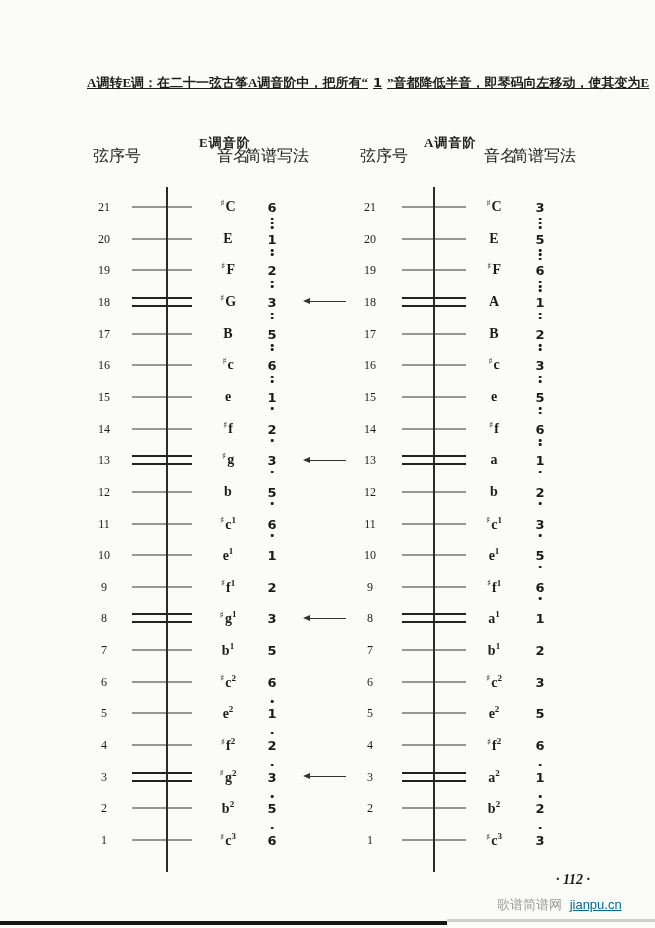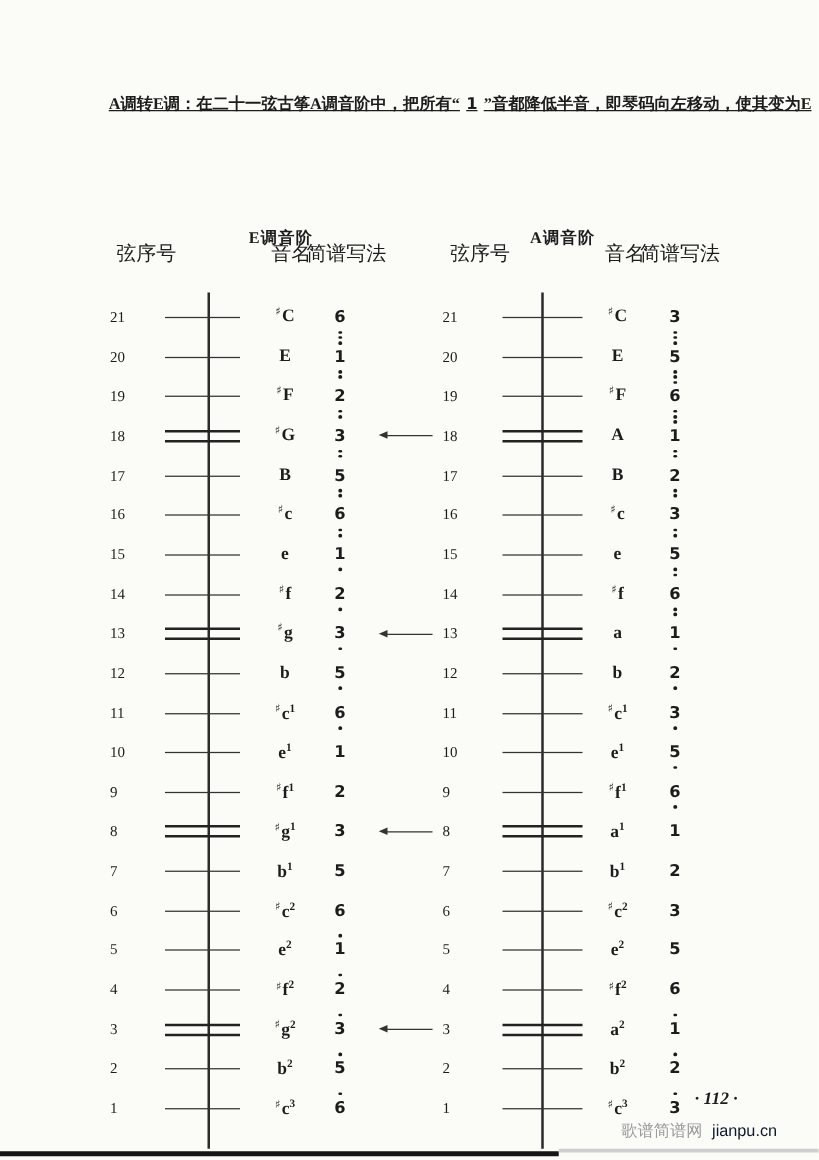--- a/index.html
+++ b/index.html
@@ -13,40 +13,40 @@
   }
 
   
   .paragraph { position:absolute; top:72px; left:60px; width:560px;
     font-size:13px; font-weight:bold; line-height:21px; }
   .par-line { white-space:nowrap; }
   .par-line.indent { padding-left:27px;text-decoration:underline; }
   .seg-num { font-family:"DejaVu Sans", sans-serif; font-weight:bold; margin:0 5px; }
 
   
-  .diagram { position:absolute; top:130px; left:0; width:655px; height:752px;margin-top:47px; }
+  .diagram { position:absolute; top:130px; left:0; width:655px; height:752px; }
   .col-title { position:absolute; top:4px; font-size:13px; font-weight:bold; letter-spacing:1px; }
   .title-e { left:199px; }
   .title-a { left:424px; }
   .subhead { position:absolute; top:16px; font-size:16px; }
   .sh-strno-e { left:93px; }
   .sh-note-e  { left:217px; }
   .sh-nota-e  { left:245px; }
   .sh-strno-a { left:360px; }
   .sh-note-a  { left:484px; }
   .sh-nota-a  { left:512px; }
 
   .rail { position:absolute; top:57px; width:2px; height:685px; background:#2b2b2b; }
   .rail-e { left:166px; }
   .rail-a { left:433px; }
 
   
   .row { position:absolute; left:0; width:655px; height:34px; }
   .row .string-num { position:absolute; top:50%; transform:translateY(-50%);
-    width:32px; text-align:left; font-size:12px; }
+    width:32px; text-align:center; font-size:12px; }
   .row .string-line { position:absolute; top:50%; transform:translateY(-50%);
     height:1px; background:#333; }
   .row .string-line.double { height:6px; background:transparent;
     border-top:2px solid #222; border-bottom:2px solid #222; }
   .row .note { position:absolute; top:50%; transform:translateY(-50%);
     width:56px; text-align:center; font-size:14px; font-weight:bold; }
   .note .sharp { font-family:"DejaVu Sans", sans-serif; font-size:9px;
     position:relative; top:-5px; margin-right:1px; }
   .note sup { font-size:9px; }
   .row .jianpu { position:absolute; top:0; bottom:0; width:40px; }
@@ -75,21 +75,21 @@
   .arrow .head { position:absolute; left:0; top:-3.5px; width:0; height:0;
     border-top:3.5px solid transparent; border-bottom:3.5px solid transparent;
     border-right:7px solid #333; }
 
   
   .page-number { position:absolute; top:872px; left:535px; width:76px; text-align:center;
     font-style:italic; font-weight:bold; font-size:14px; }
   .watermark { position:absolute; top:896px; left:497px; font-size:13px; white-space:nowrap;
     font-family:"Liberation Sans","DejaVu Sans",sans-serif; }
   .wm-site { color:#9b9b9b; }
-  .wm-domain { color:#0f172a; margin-left:4px; }
+  .wm-domain { color:#0369a1; margin-left:4px;text-decoration:underline; }
   .bar-dark { position:absolute; top:921px; left:0; width:447px; height:4px; background:#161616; }
   .bar-light { position:absolute; top:919px; left:447px; width:208px; height:3px; background:#cfcfcf; }
 </style>
 </head>
 <body>
 
 <div class="page">
 
   <div class="paragraph">
       <div class="par-line indent"><span class="seg-normal">A调转E调：在二十一弦古筝A调音阶中，把所有“</span><span class="seg-num">1</span><span class="seg-normal">”音都降低半音，即琴码向左移动，使其变为E</span></div>

